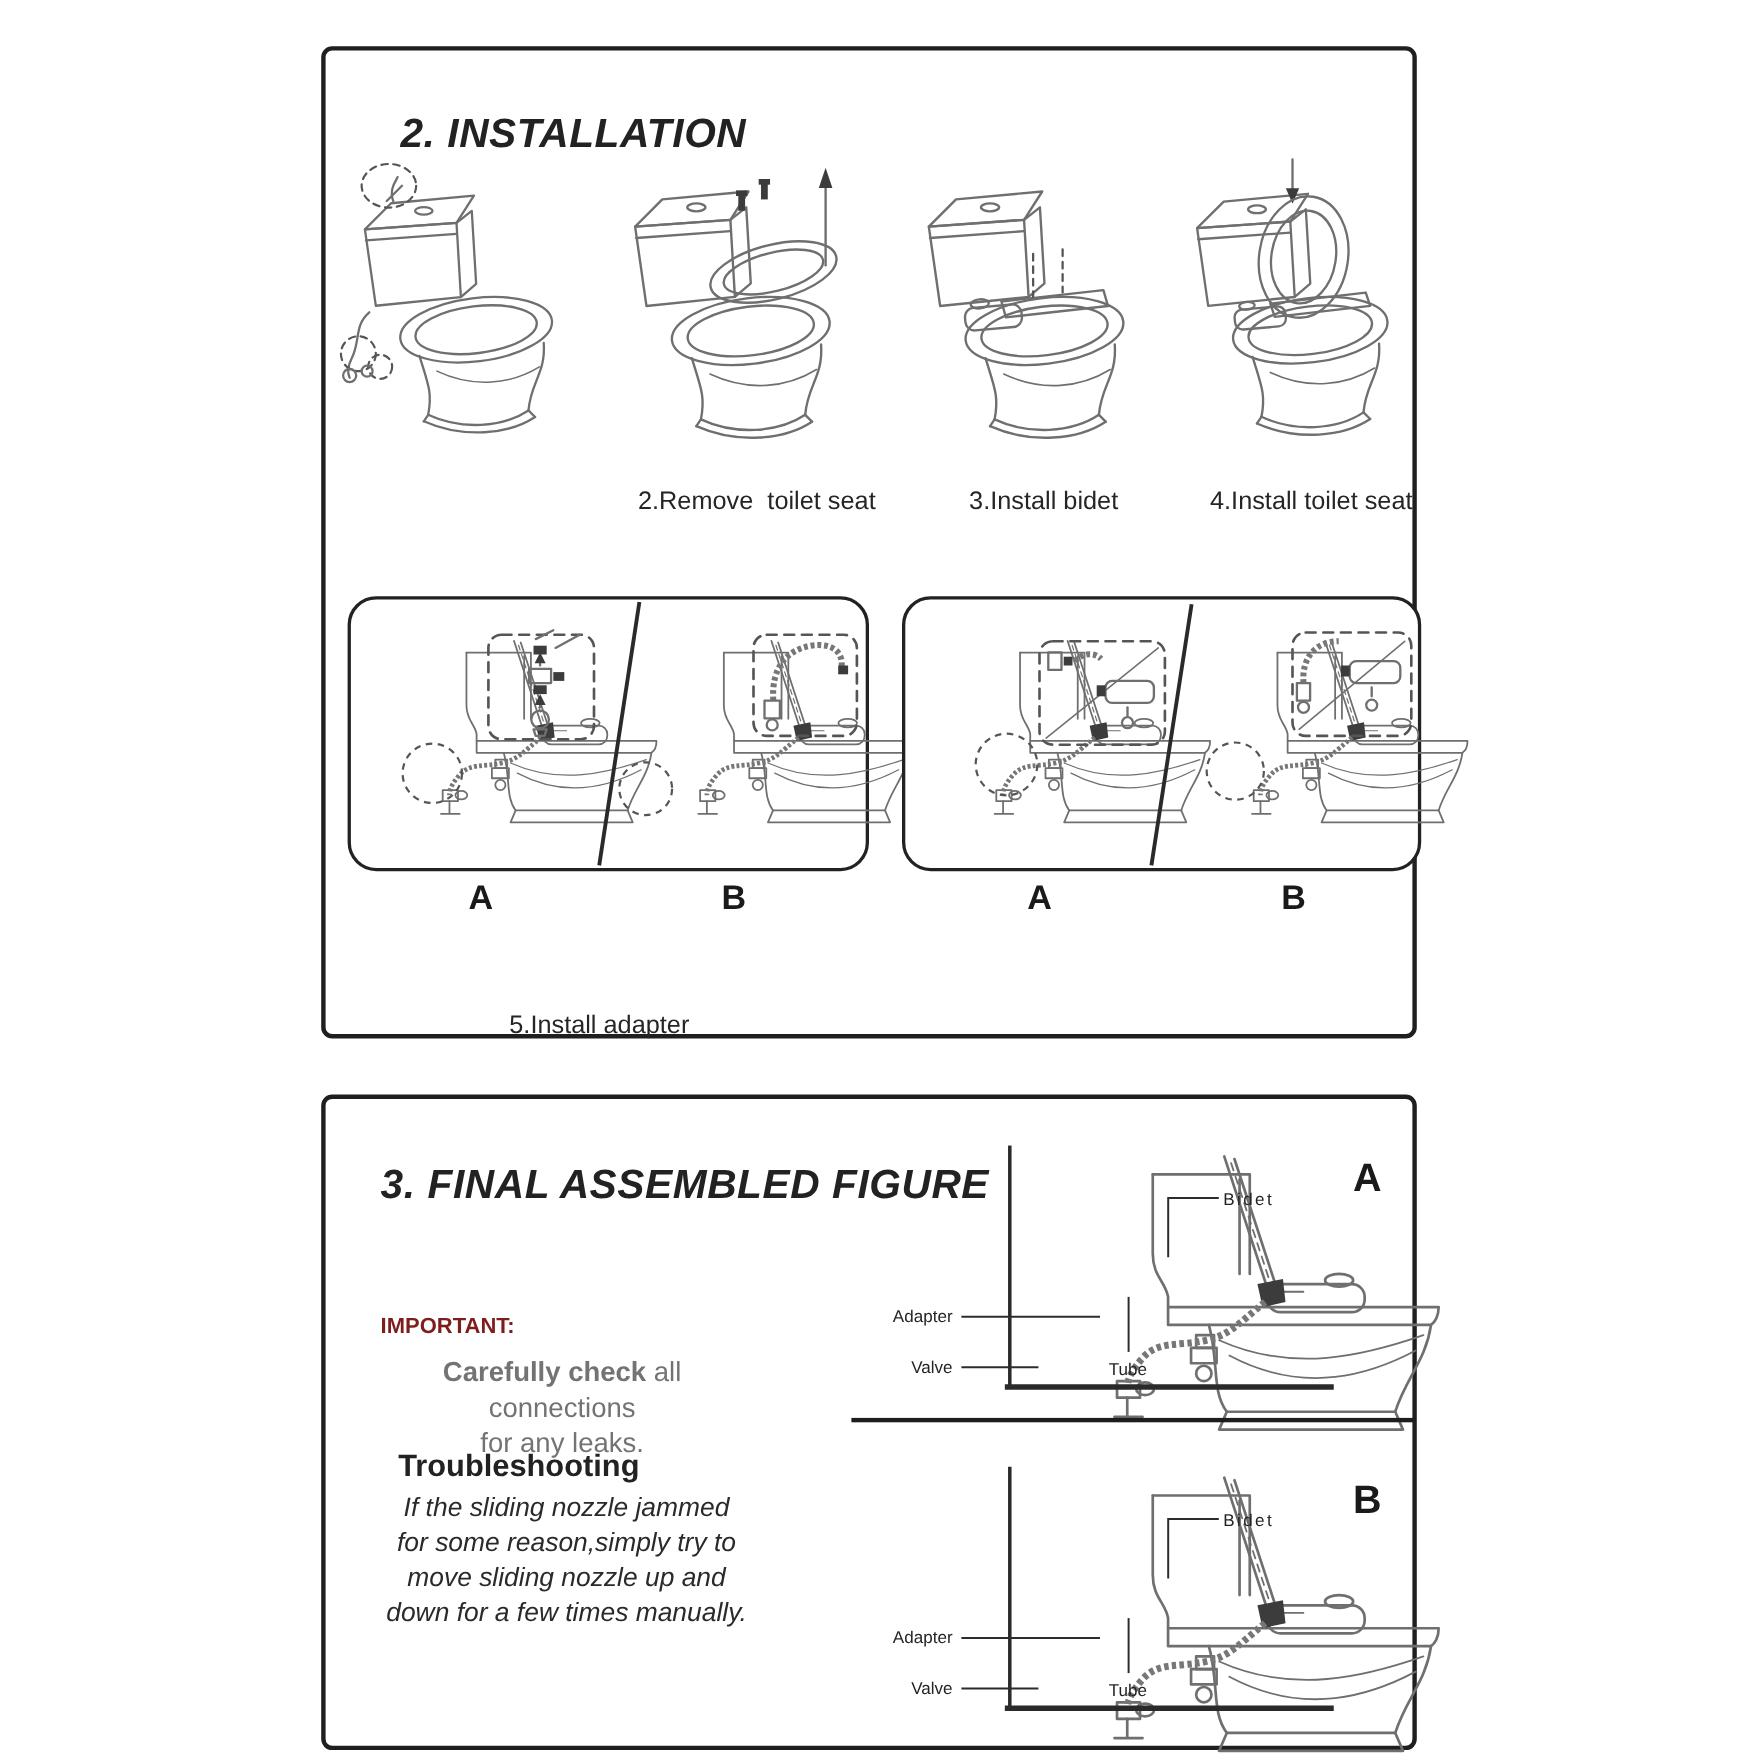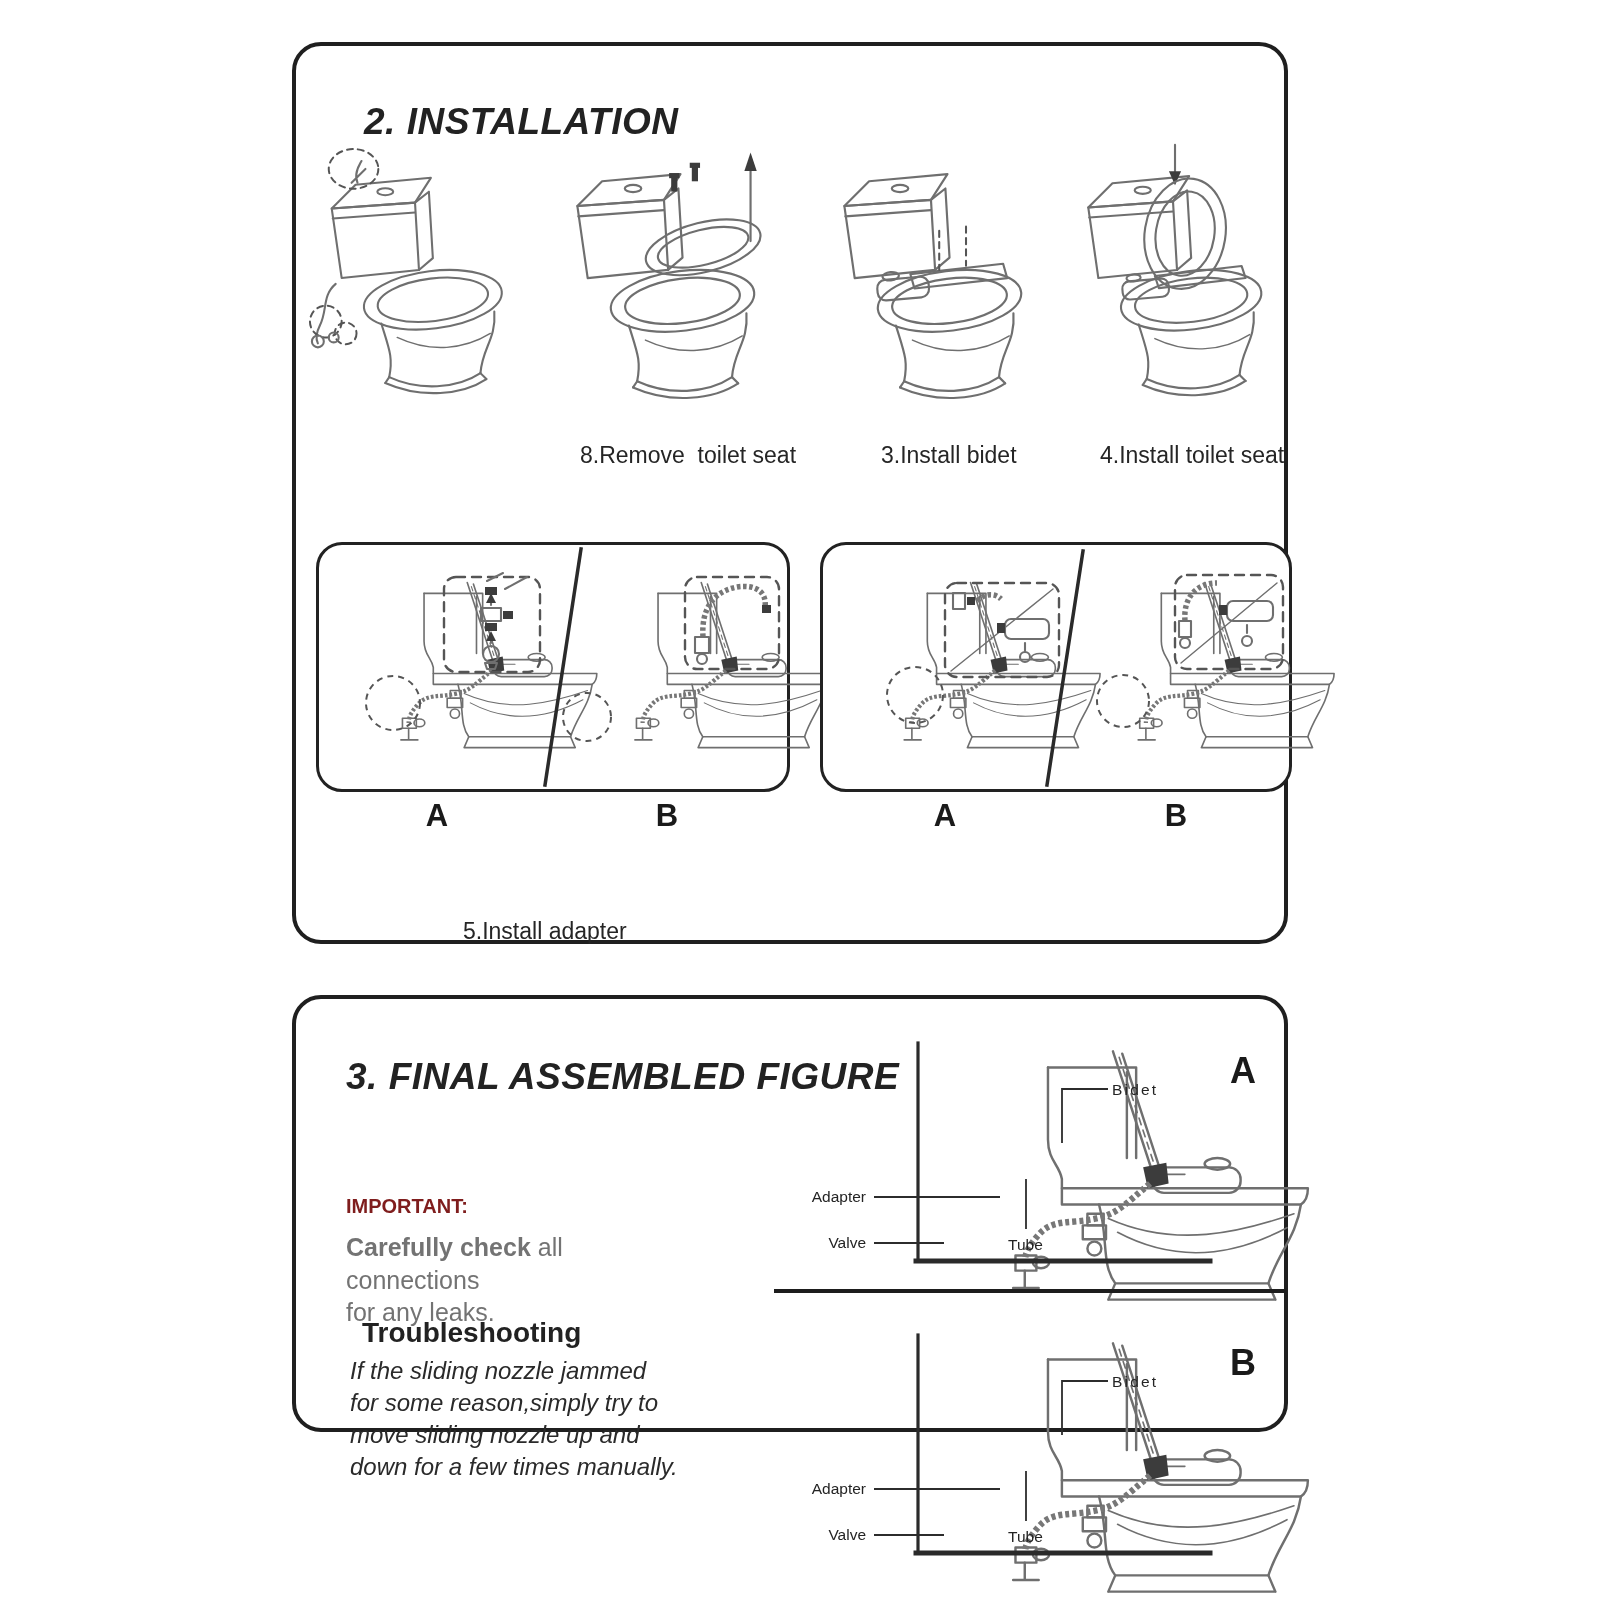--- a/index.html
+++ b/index.html
@@ -8,24 +8,24 @@
     --art:#6f6f6f;
     --art-dark:#3c3c3c;
   }
   *{box-sizing:border-box;}
   html,body{margin:0;padding:0;background:var(--bg);}
   .page{
     position:relative;width:1600px;height:1600px;background:var(--bg);
     font-family:"Liberation Sans", sans-serif;color:var(--ink);overflow:hidden;
   }
   .box{
-    position:absolute;border:4px solid var(--ink);border-radius:29px;background:var(--bg);
+    position:absolute;border:4px solid var(--ink);border-radius:10px;background:var(--bg);
   }
   .box-install{left:292px;top:42px;width:996px;height:902px;}
-  .box-final{left:292px;top:995px;width:996px;height:437px;}
+  .box-final{left:292px;top:995px;width:996px;height:596px;text-align:center;}
   .section-title{
     position:absolute;font-weight:bold;font-style:italic;font-size:37px;
     letter-spacing:0.5px;white-space:nowrap;color:#222;
   }
   .install-title{left:68px;top:24px;}
   .final-title{left:50px;top:26px;}
   .step-svg{position:absolute;overflow:visible;}
   .caption{
     position:absolute;font-size:23px;line-height:1.26;white-space:pre-wrap;color:#252525;
   }
@@ -168,21 +168,21 @@
           <ellipse cx="126" cy="92" rx="29" ry="42"></ellipse>
         </g>
         <path d="M96,134 L182,124 L186,136 L100,146 Z"></path>
         <g transform="rotate(-5 86 148)">
           <rect x="64" y="138" width="46" height="18" rx="7"></rect>
           <ellipse cx="76" cy="135" rx="7" ry="3.5"></ellipse>
         </g>
       </g>
     </svg>
 
-    <p class="caption" style="left:284px;top:372px;width:240px">8.Remove  toilet seat</p>
+    <p class="caption" style="left:284px;top:372px;width:240px">2.Remove  toilet seat</p>
     <p class="caption" style="left:585px;top:372px;width:200px">3.Install bidet</p>
     <p class="caption" style="left:804px;top:372px;width:200px">4.Install toilet seat</p>
 
     <div class="panel" style="left:20px;top:496px;width:474px;height:250px">
       <svg width="467" height="243" viewBox="0 0 467 243">
         <use href="#tside" transform="translate(4,36) scale(0.73)"></use>
         <use href="#tside" transform="translate(238,36) scale(0.73)"></use>
         <path class="struct" stroke-width="3.5" d="M262,4 L226,240"></path>
         <circle class="dash-sm" cx="74" cy="158" r="27"></circle>
         <circle class="dash-sm" cx="268" cy="172" r="24"></circle>

